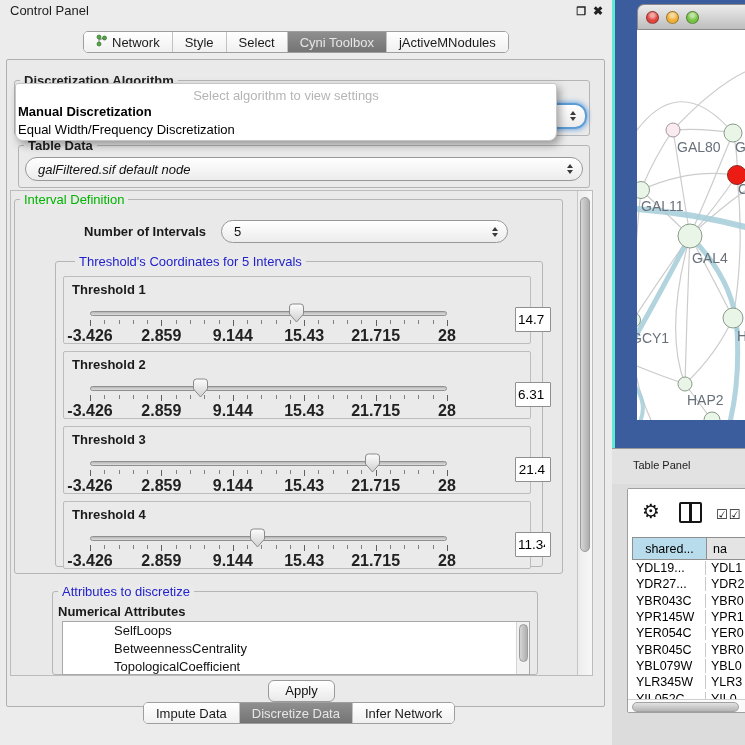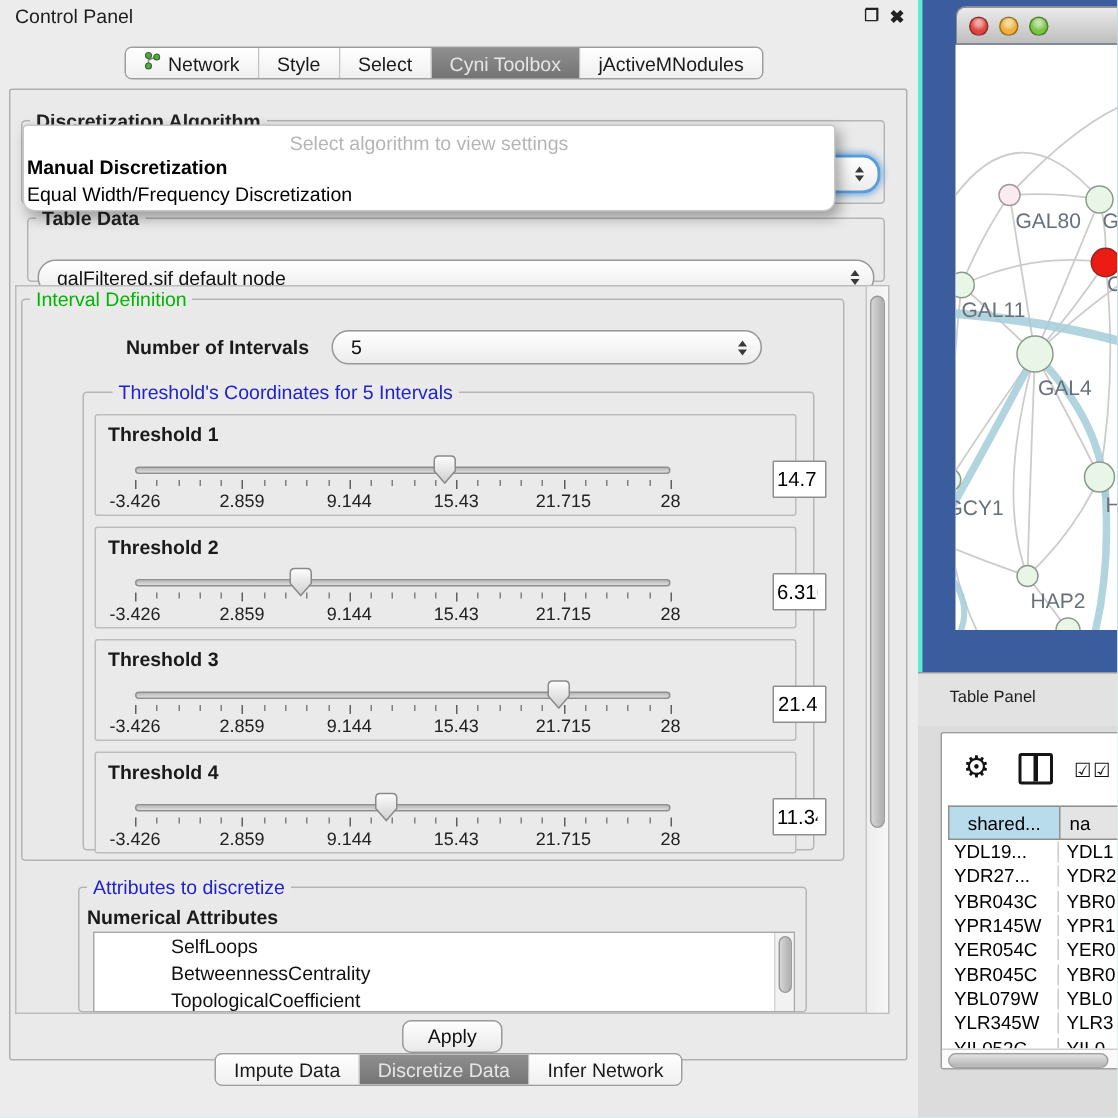--- a/index.html
+++ b/index.html
@@ -50,21 +50,21 @@
 
   .th-block{position:absolute;left:7px;width:468px;height:68px;border:1px solid #bdbdbd;background:#eaeaea;border-radius:2px;}
   .th-title{position:absolute;left:8px;top:5px;font-weight:bold;font-size:13px;}
   .th-track{position:absolute;left:26px;top:34px;width:357px;height:5px;border:1px solid #8f8f8f;border-radius:3px;background:linear-gradient(#b7b7b7,#dedede);}
   .th-thumb{position:absolute;top:26px;width:17px;height:20px;}
   .ticks,.tick-labels{position:absolute;left:0;top:0;width:100%;height:0;}
   .ticks{top:43px;}
   .tick{position:absolute;width:1px;height:4px;background:#808080;top:0;}
   .tick.major{height:6px;background:#606060;}
   .tick-labels{top:50px;}
-  .tick-label{position:absolute;transform:translateX(-50%);font-size:12px;font-weight:normal;color:#222;white-space:nowrap;}
+  .tick-label{position:absolute;transform:translateX(-50%);font-size:16px;font-weight:bold;color:#222;white-space:nowrap;}
   .val-box{position:absolute;left:407px;top:30px;width:36px;height:25px;border:1px solid #8f8f8f;background:#fff;font-size:13.5px;text-align:right;padding:0 5px 0 2px;color:#000;border-radius:1px;margin-left:44px;}
 
   .listbox{position:absolute;background:#fff;border:1px solid #a8a8a8;overflow:hidden;padding-left:44px;}
   .list-item{height:18px;line-height:18px;padding-left:7px;font-size:13px;color:#111;white-space:nowrap;}
   .list-vscroll{position:absolute;top:1px;bottom:1px;right:1px;width:13px;background:#f2f2f2;border-left:1px solid #d5d5d5;}
 
   .apply-btn{position:absolute;left:268px;top:680px;width:67px;height:22px;border:1px solid #9a9a9a;border-radius:6px;background:linear-gradient(#ffffff,#e9e9e9);font-size:13px;text-align:center;line-height:20px;color:#111;}
 
   
   .net-window{position:absolute;left:615px;top:0;width:130px;height:448px;background:#3b5c9d;}
@@ -154,21 +154,21 @@
     </div>
 
     <div class="algo-popup">
       <div class="popup-placeholder">Select algorithm to view settings</div>
       <div class="popup-opt b" style="top:20px;">Manual Discretization</div>
       <div class="popup-opt" style="top:38px;">Equal Width/Frequency Discretization</div>
     </div>
 
     <div class="group" style="left:18px;top:145px;width:572px;height:43px;"></div>
     <span class="group-label gl-dark" style="left:24px;top:139px;">Table Data</span>
-    <div class="combo" style="left:25px;top:173px;width:558px;height:24px;">
+    <div class="combo" style="left:25px;top:157px;width:558px;height:24px;font-style:italic;">
       <span class="val">galFiltered.sif default node</span>
       <span class="stepper">
           <i class="up"></i>
           <i class="down"></i>
         </span>
     </div>
 
     <div class="viewport"></div>
     <div class="vscroll">
       <div class="scroll-thumb" style="left:2px;top:6px;width:10px;height:355px;"></div>

